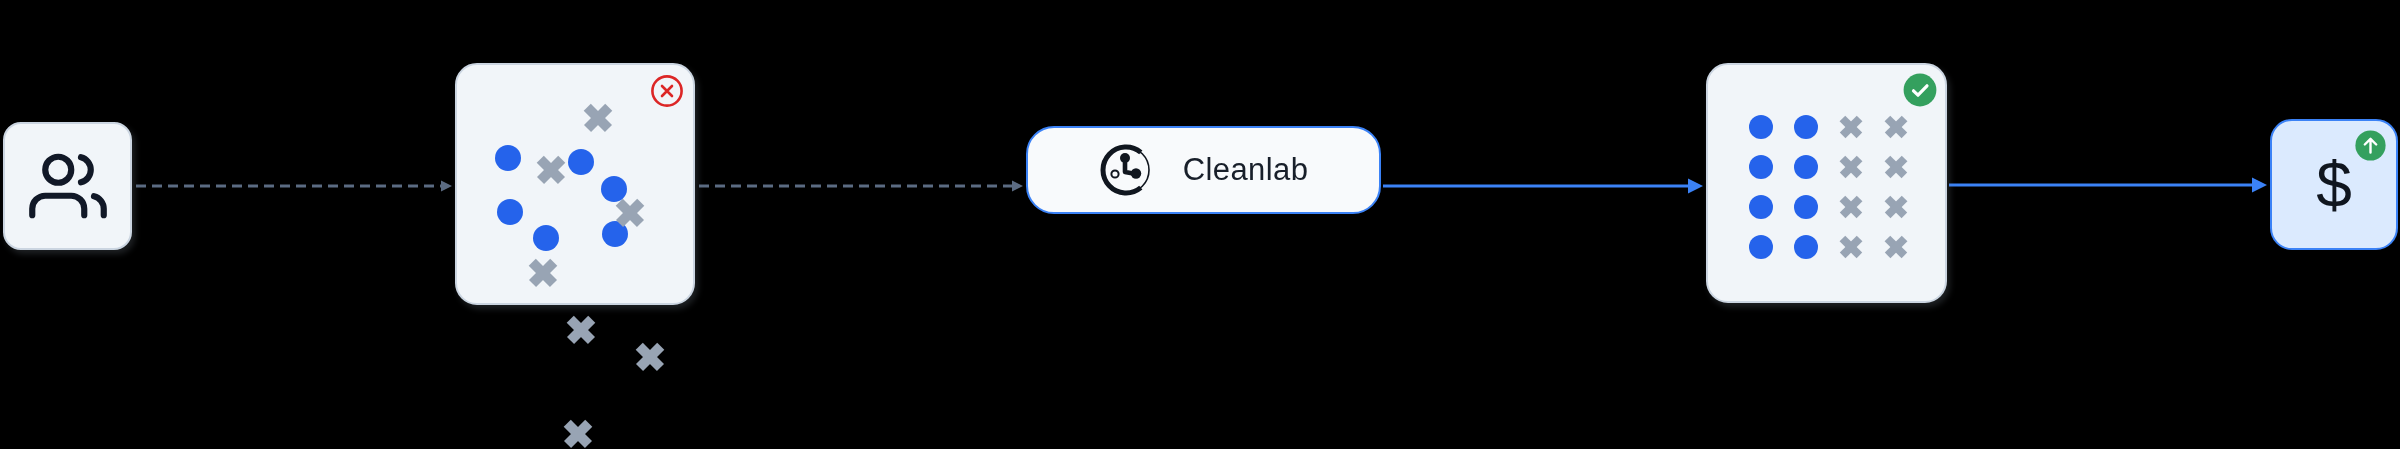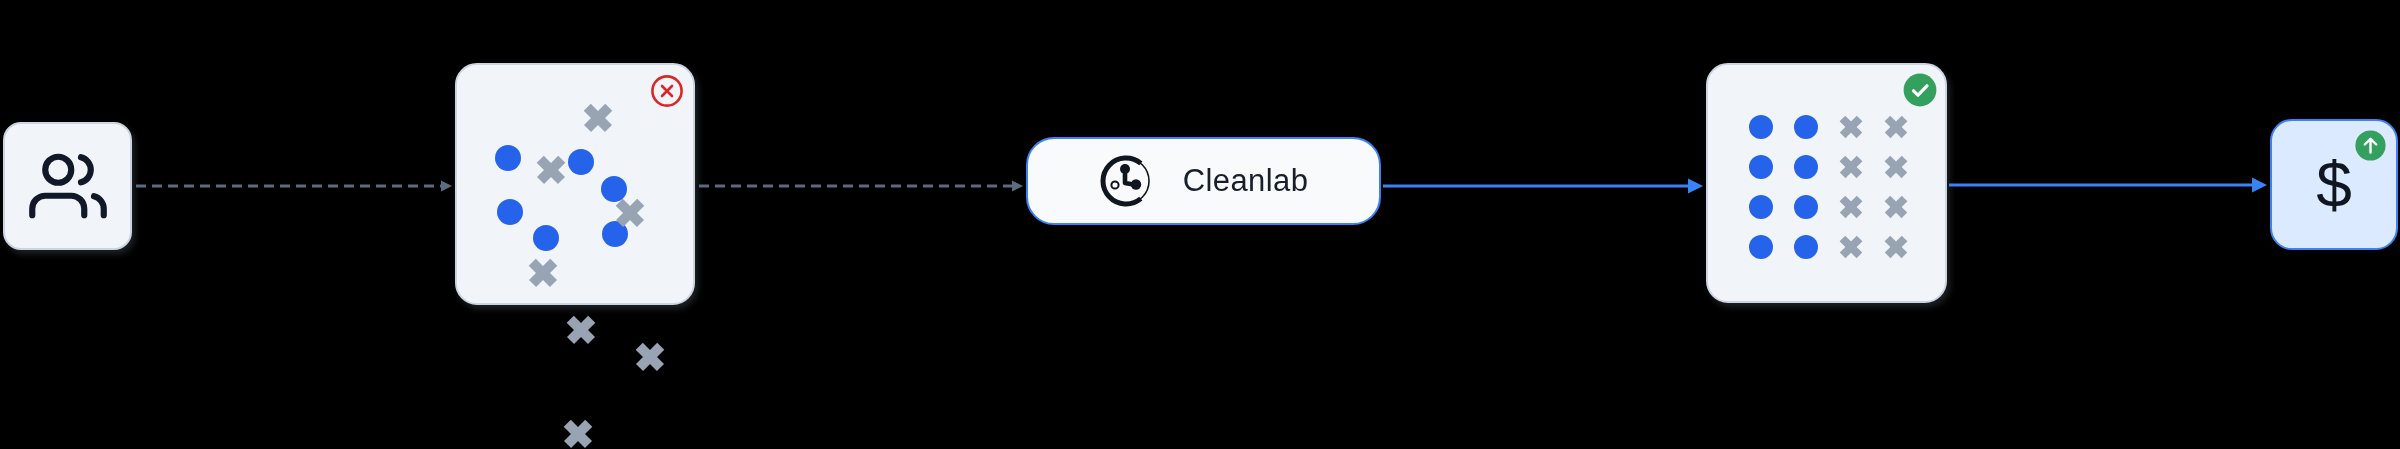--- a/index.html
+++ b/index.html
@@ -10,21 +10,21 @@
   .edge-line.solid{stroke:var(--accent_blue);stroke-width:3;}
   .edge-head.dashed{fill:var(--edge_gray);}
   .edge-head.solid{fill:var(--accent_blue);}
 
   .node{position:absolute;box-sizing:border-box;background:var(--node_bg);
         border:2px solid var(--node_border);border-radius:22px;
         box-shadow:3px 4px 6px rgba(120,130,145,.25);}
   .node-users{left:3px;top:122px;width:129px;height:128px;border-radius:18px;
               display:flex;align-items:center;justify-content:center;}
   .node-noisy{left:455px;top:63px;width:240px;height:242px;}
-  .node-cleanlab{left:1026px;top:137px;width:355px;height:88px;border-radius:28px;
+  .node-cleanlab{left:1026px;top:126px;width:355px;height:88px;border-radius:28px;
                  background:var(--cleanlab_bg);border:2.5px solid var(--accent_blue);
                  display:flex;align-items:center;justify-content:center;gap:30px;
                  box-shadow:none;}
   .node-clean{left:1706px;top:63px;width:241px;height:240px;}
   .node-value{left:2270px;top:119px;width:128px;height:131px;
               background:var(--value_bg);border:2.5px solid var(--accent_blue);
               display:flex;align-items:center;justify-content:center;box-shadow:none;}
 
   .cl-text{font-size:31px;font-weight:500;color:#181f2a;letter-spacing:.4px;}
   .dollar{font-size:64px;font-weight:400;color:#10161f;line-height:1;}

